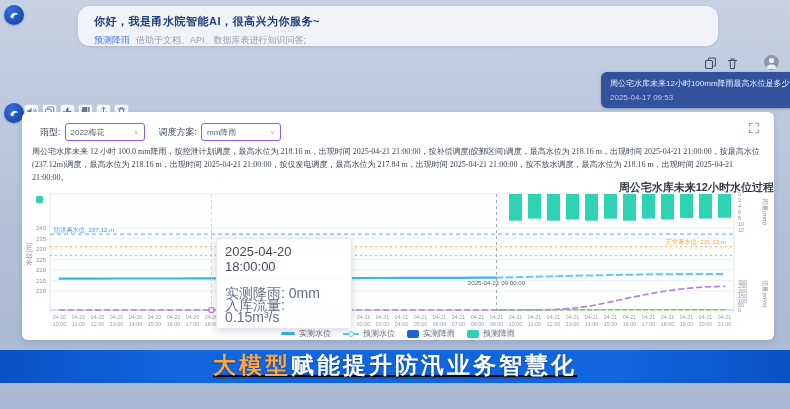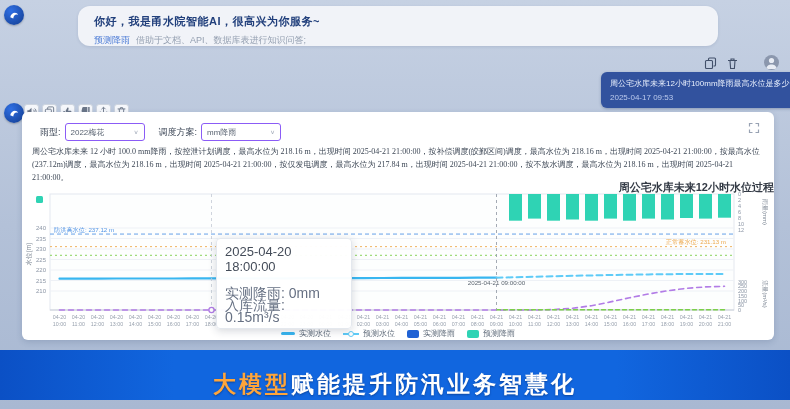--- a/index.html
+++ b/index.html
@@ -42,22 +42,22 @@
   .chart-title{position:absolute;left:0;top:68px;width:100%;text-align:right;font-size:11px;font-weight:bold;color:#333a45;}
   #wl-svg{position:absolute;left:0;top:80px;}
   .legend{position:absolute;left:0;top:216px;width:100%;display:flex;justify-content:center;gap:12px;align-items:flex-end;}
   .lg-item{display:flex;align-items:center;gap:4px;font-size:8px;color:#5f6b7a;cursor:pointer;}
   
   .tooltip{position:absolute;left:216px;top:238px;width:118px;background:rgba(255,255,255,.97);border:1px solid #e4e8ee;
            border-radius:4px;box-shadow:0 2px 8px rgba(30,40,60,.18);padding:5px 8px;z-index:5;}
   .tooltip .tt-title{font-size:13px;color:#444c59;margin-bottom:13px;}
   .tooltip .tt-row{font-size:14px;color:#667083;line-height:12px;}
   
-  .banner{position:absolute;left:0;top:350px;width:790px;height:50px;display:flex;align-items:flex-end;justify-content:center;
-          background:linear-gradient(90deg,#0b50c5 0%,#1166df 22%,#1166df 78%,#0b50c5 100%);}
+  .banner{position:absolute;left:0;top:350px;width:790px;height:33px;display:flex;align-items:flex-start;justify-content:center;
+          background:linear-gradient(90deg,#0b50c5 0%,#1166df 22%,#1166df 78%,#0b50c5 100%);text-decoration:underline;}
   .banner .txt{font-size:23px;font-weight:bold;letter-spacing:3px;color:#ffffff;text-shadow:0 1px 2px rgba(0,20,60,.4);}
   .banner .hl{color:#ffa53a;}
 </style>
 </head>
 <body>
 
 <div class="page">
 
   <div class="avatar ai-avatar" style="left:4px;top:5px;">
     <svg viewBox="0 0 16 16">

